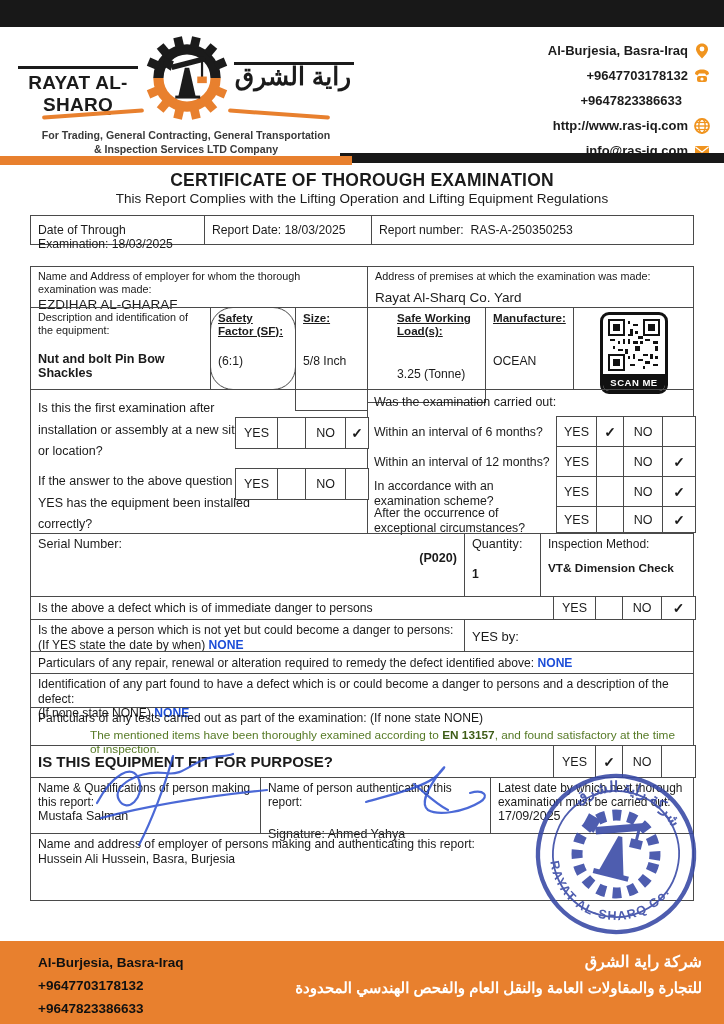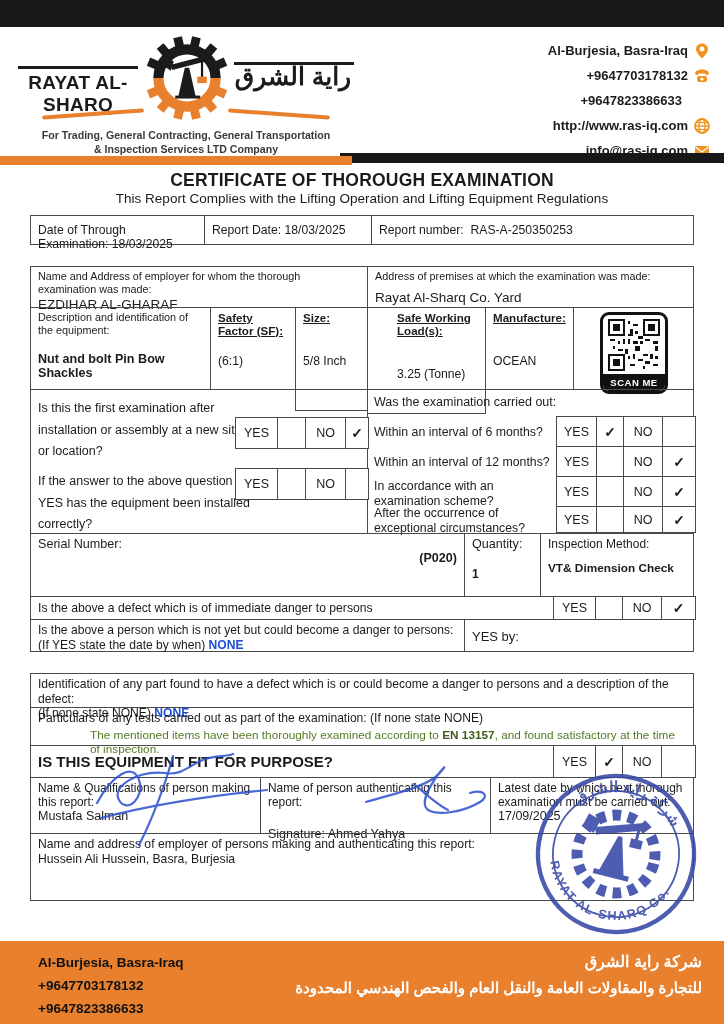--- a/index.html
+++ b/index.html
@@ -170,29 +170,29 @@
   </div>
   <div class="cell" style="left:367px; top:266px; width:327px; height:42px;">
     <span class="lbl-sm">Address of premises at which the examination was made:</span>
     <span class="val" style="font-size:13.5px; margin-top:7px;">Rayat Al-Sharq Co. Yard</span>
   </div>
 
   <div class="cell" style="left:30px; top:307px; width:181px; height:83px;">
     <span class="lbl-sm" style="width:155px;">Description and identification of the equipment:</span>
     <span class="val" style="font-size:12.6px; font-weight:600; margin-top:15px;">Nut and bolt Pin Bow Shackles</span>
   </div>
-  <div class="cell" style="left:210px; top:307px; width:86px; height:83px;">
+  <div class="cell" style="left:210px; top:307px; width:86px; height:83px;border-radius:23px;">
     <span class="ulb">Safety Factor (SF):</span>
     <span class="val" style="margin-top:17px;">(6:1)</span>
   </div>
   <div class="cell" style="left:295px; top:307px; width:73px; height:104px;">
     <span class="ulb">Size:</span>
     <span class="val" style="margin-top:30px;">5/8 Inch</span>
   </div>
-  <div class="cell" style="left:367px; top:307px; width:119px; height:107px;padding-left:29px;">
+  <div class="cell" style="left:367px; top:307px; width:119px; height:96px;padding-left:29px;">
     <span class="ulb">Safe Working Load(s):</span>
     <span class="val" style="margin-top:30px;">3.25 (Tonne)</span>
   </div>
   <div class="cell" style="left:485px; top:307px; width:89px; height:83px;">
     <span class="ulb">Manufacture:</span>
     <span class="val" style="margin-top:30px;">OCEAN</span>
   </div>
   <div class="cell" style="left:573px; top:307px; width:121px; height:83px;"></div>
   <div class="qr-wrap">
     <svg width="52" height="52" viewBox="0 0 42 42" shape-rendering="crispEdges">
@@ -349,20 +349,23 @@
   </div>
 
   <div class="cell" style="left:30px; top:619px; width:435px; height:33px; line-height:14.5px; font-size:12.1px;">
     <span>Is the above a person which is not yet but could become a danger to persons:</span><br>
     <span>(If YES state the date by when) </span><span class="red">NONE</span>
   </div>
   <div class="cell" style="left:464px; top:619px; width:230px; height:33px; padding-top:9px; font-size:13px;">
     <span>YES by:</span>
   </div>
 
+  <div class="cell" style="left:30px; top:651px; width:664px; height:23px; padding-top:4px; font-size:12.1px;">
+    <span>Particulars of any repair, renewal or alteration required to remedy the defect identified above: </span><span class="red">NONE</span>
+  </div>
 
   <div class="cell" style="left:30px; top:673px; width:664px; height:35px; line-height:14.5px; font-size:12.1px;">
     <span>Identification of any part found to have a defect which is or could become a danger to persons and a description of the defect:</span><br>
     <span>(If none state NONE) </span><span class="red">NONE</span>
   </div>
 
   <div class="cell" style="left:30px; top:707px; width:664px; height:39px; font-size:12.1px;">
     <span>Particulars of any tests carried out as part of the examination: (If none state NONE)</span>
     <span class="green-note"><span>The mentioned items have been thoroughly examined according to </span><b>EN 13157</b><span>, and found satisfactory at the time of inspection.</span></span>
   </div>

